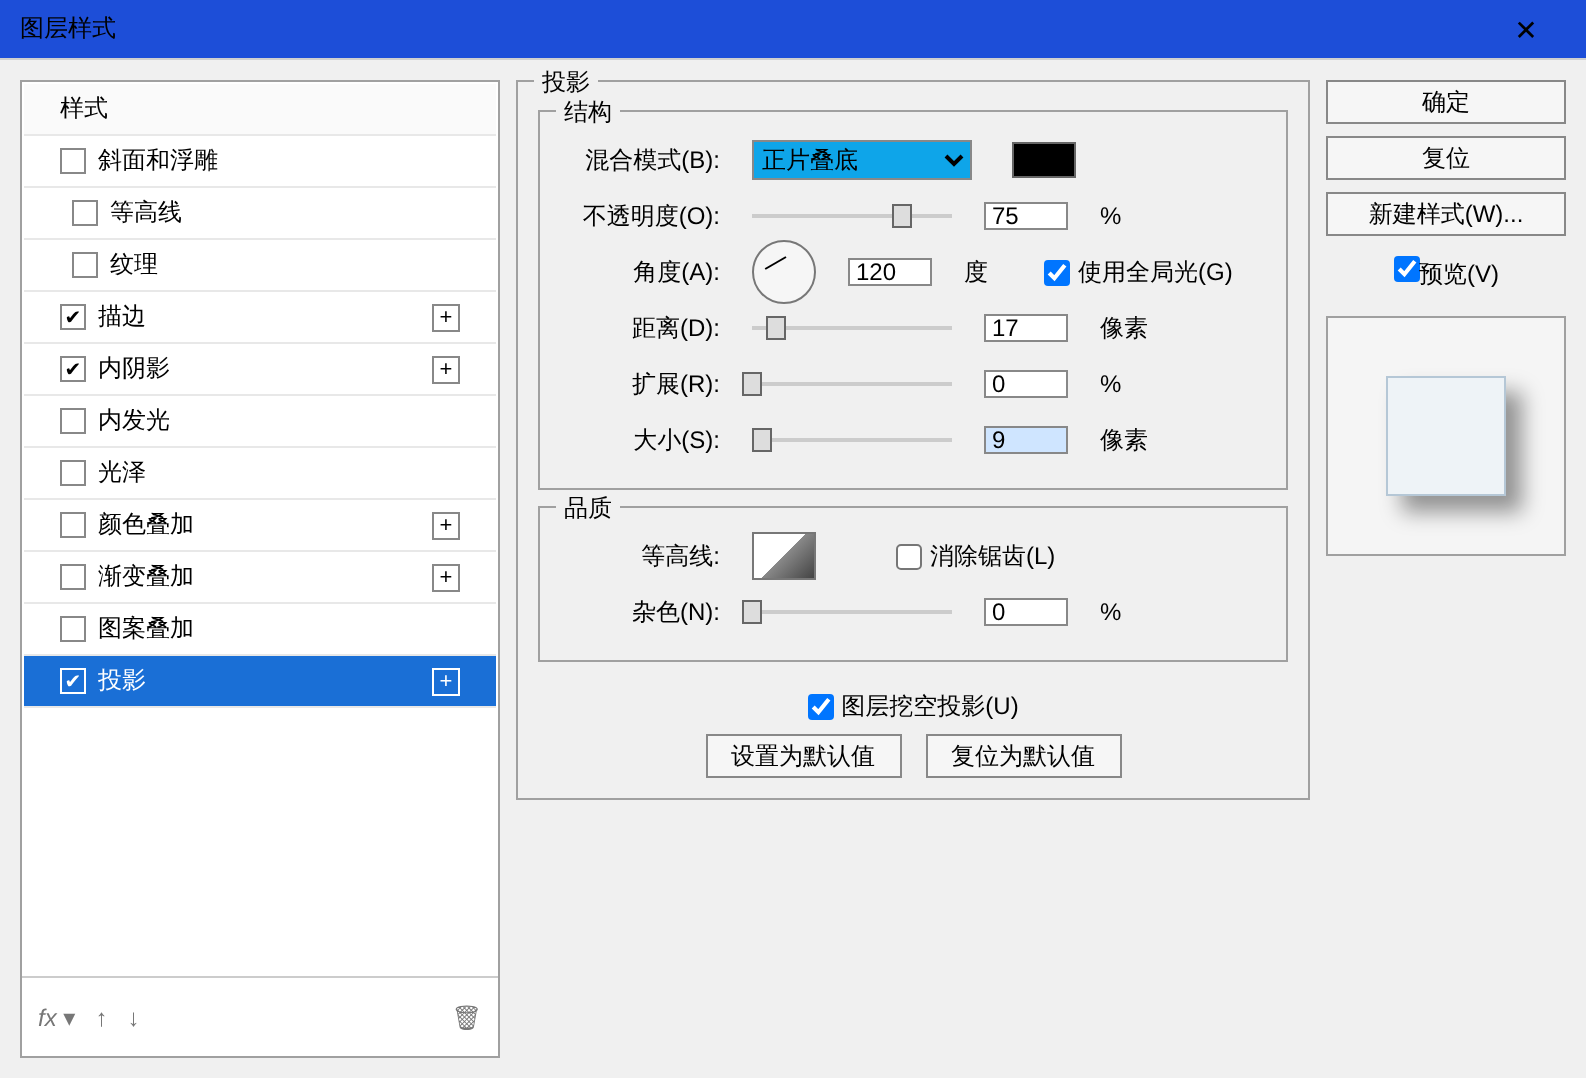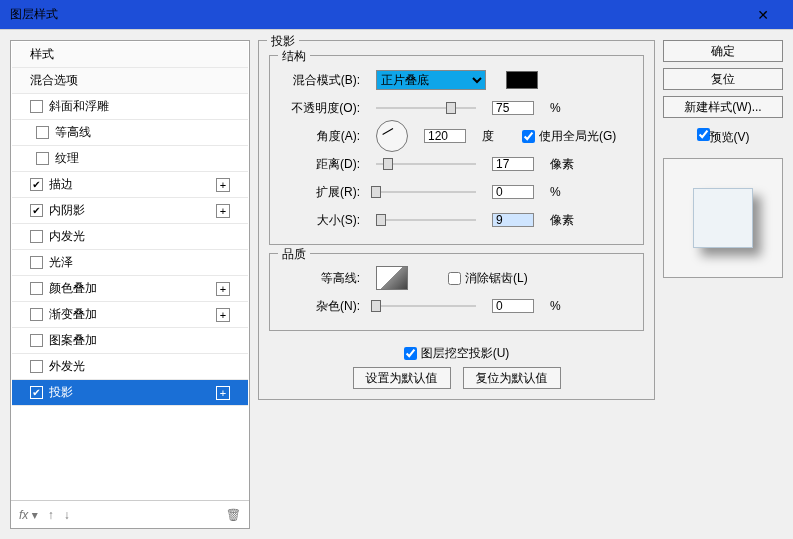--- a/index.html
+++ b/index.html
@@ -9,21 +9,21 @@
 .content{display:flex;height:calc(100% - 30px);padding:10px;gap:8px}
 .left{width:240px;border:1px solid #a0a0a0;background:#fff;display:flex;flex-direction:column}
 .lst{flex:1;overflow:auto;padding:1px}
 .lrow{height:26px;display:flex;align-items:center;padding:0 18px;border-bottom:1px solid #e8e8e8;cursor:pointer}
 .lrow.header{font-weight:400;background:#fafafa}
 .lrow .cb{width:13px;height:13px;border:1px solid #888;margin-right:6px;display:inline-flex;align-items:center;justify-content:center;font-size:10px;background:#fff}
 .lrow.sub{padding-left:24px}
 .lrow .plus{margin-left:auto;width:14px;height:14px;border:1px solid #888;display:inline-flex;align-items:center;justify-content:center;font-size:11px;background:#fff}
 .lrow.selected{background:#1a6fd6;color:#fff}
 .lrow.selected .cb,.lrow.selected .plus{border-color:#fff;background:#1a6fd6;color:#fff}
-.lfoot{height:28px;border-top:1px solid #ccc;display:flex;align-items:center;padding:0 8px;gap:10px;color:#777;font-style:italic}
+.lfoot{height:40px;border-top:1px solid #ccc;display:flex;align-items:center;padding:0 8px;gap:10px;color:#777;font-style:italic}
 .lfoot .sp{flex:1}
 .lfoot span{cursor:pointer;font-style:normal}
 .mid{flex:1;position:relative}
 .fieldset{border:1px solid #a0a0a0;padding:10px;margin-bottom:8px;position:relative;background:#f0f0f0}
 .fieldset>.legend{position:absolute;top:-8px;left:8px;background:#f0f0f0;padding:0 4px}
 .frow{display:flex;align-items:center;height:28px;gap:16px}
 .frow .lbl{width:80px;text-align:right}
 .frow select{width:110px;height:20px;border:1px solid #888;background:#0ea5e9}
 .frow .swatch{width:32px;height:18px;background:#000;border:1px solid #666;margin-left:4px;cursor:pointer}
 .frow .slider{width:100px;height:16px;position:relative;background:linear-gradient(#ccc,#ccc) center/100% 2px no-repeat}
@@ -51,23 +51,20 @@
   <span>图层样式</span>
   <div class="closex">✕</div>
 </div>
 
 <div class="content">
   <div class="left">
     <div class="lst">
       <div class="lrow header">
           <span>样式</span>
         </div>
-      <div class="lrow header">
-          <span>混合选项</span>
-        </div>
       <div class="lrow">
           <span class="cb"></span>
           <span>斜面和浮雕</span>
         </div>
       <div class="lrow sub">
           <span class="cb"></span>
           <span>等高线</span>
         </div>
       <div class="lrow sub">
           <span class="cb"></span>
@@ -97,24 +94,20 @@
           <span class="plus">+</span>
         </div>
       <div class="lrow">
           <span class="cb"></span>
           <span>渐变叠加</span>
           <span class="plus">+</span>
         </div>
       <div class="lrow">
           <span class="cb"></span>
           <span>图案叠加</span>
-        </div>
-      <div class="lrow">
-          <span class="cb"></span>
-          <span>外发光</span>
         </div>
       <div class="lrow selected">
           <span class="cb">✔</span>
           <span>投影</span>
           <span class="plus">+</span>
         </div>
     </div>
     <div class="lfoot">
       <span><i>fx</i> ▾</span>
       <span>↑</span>

